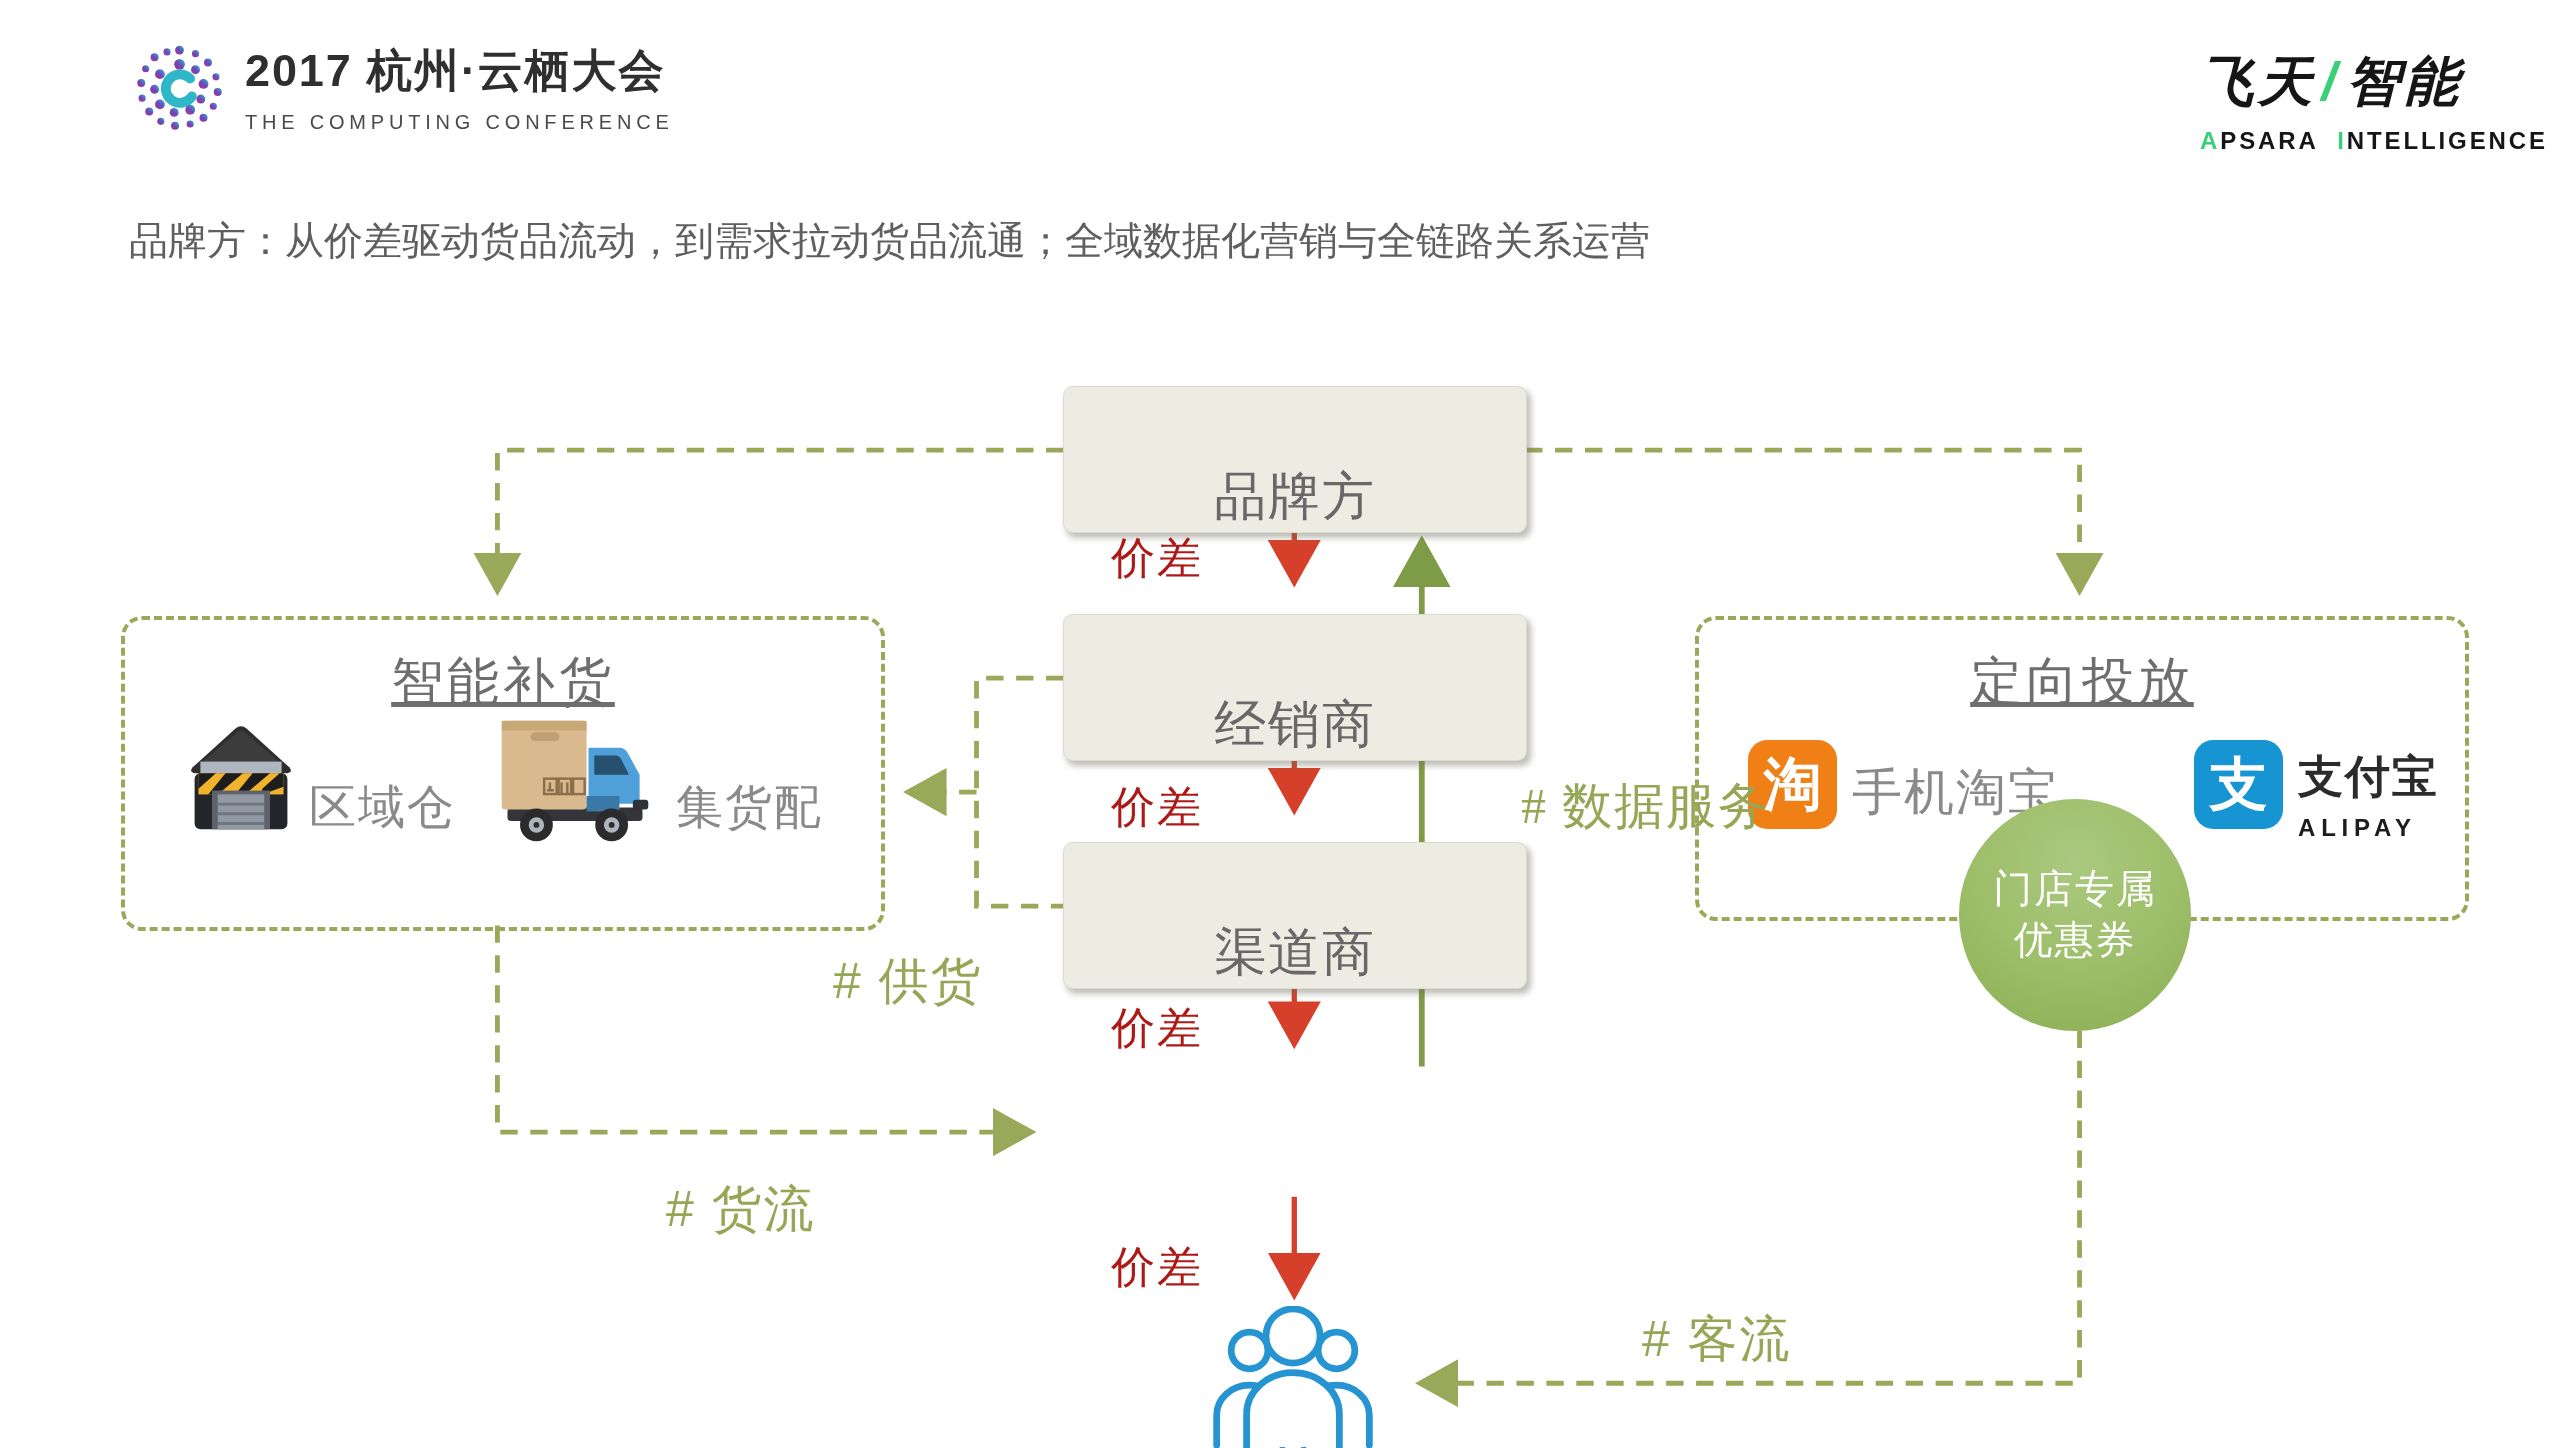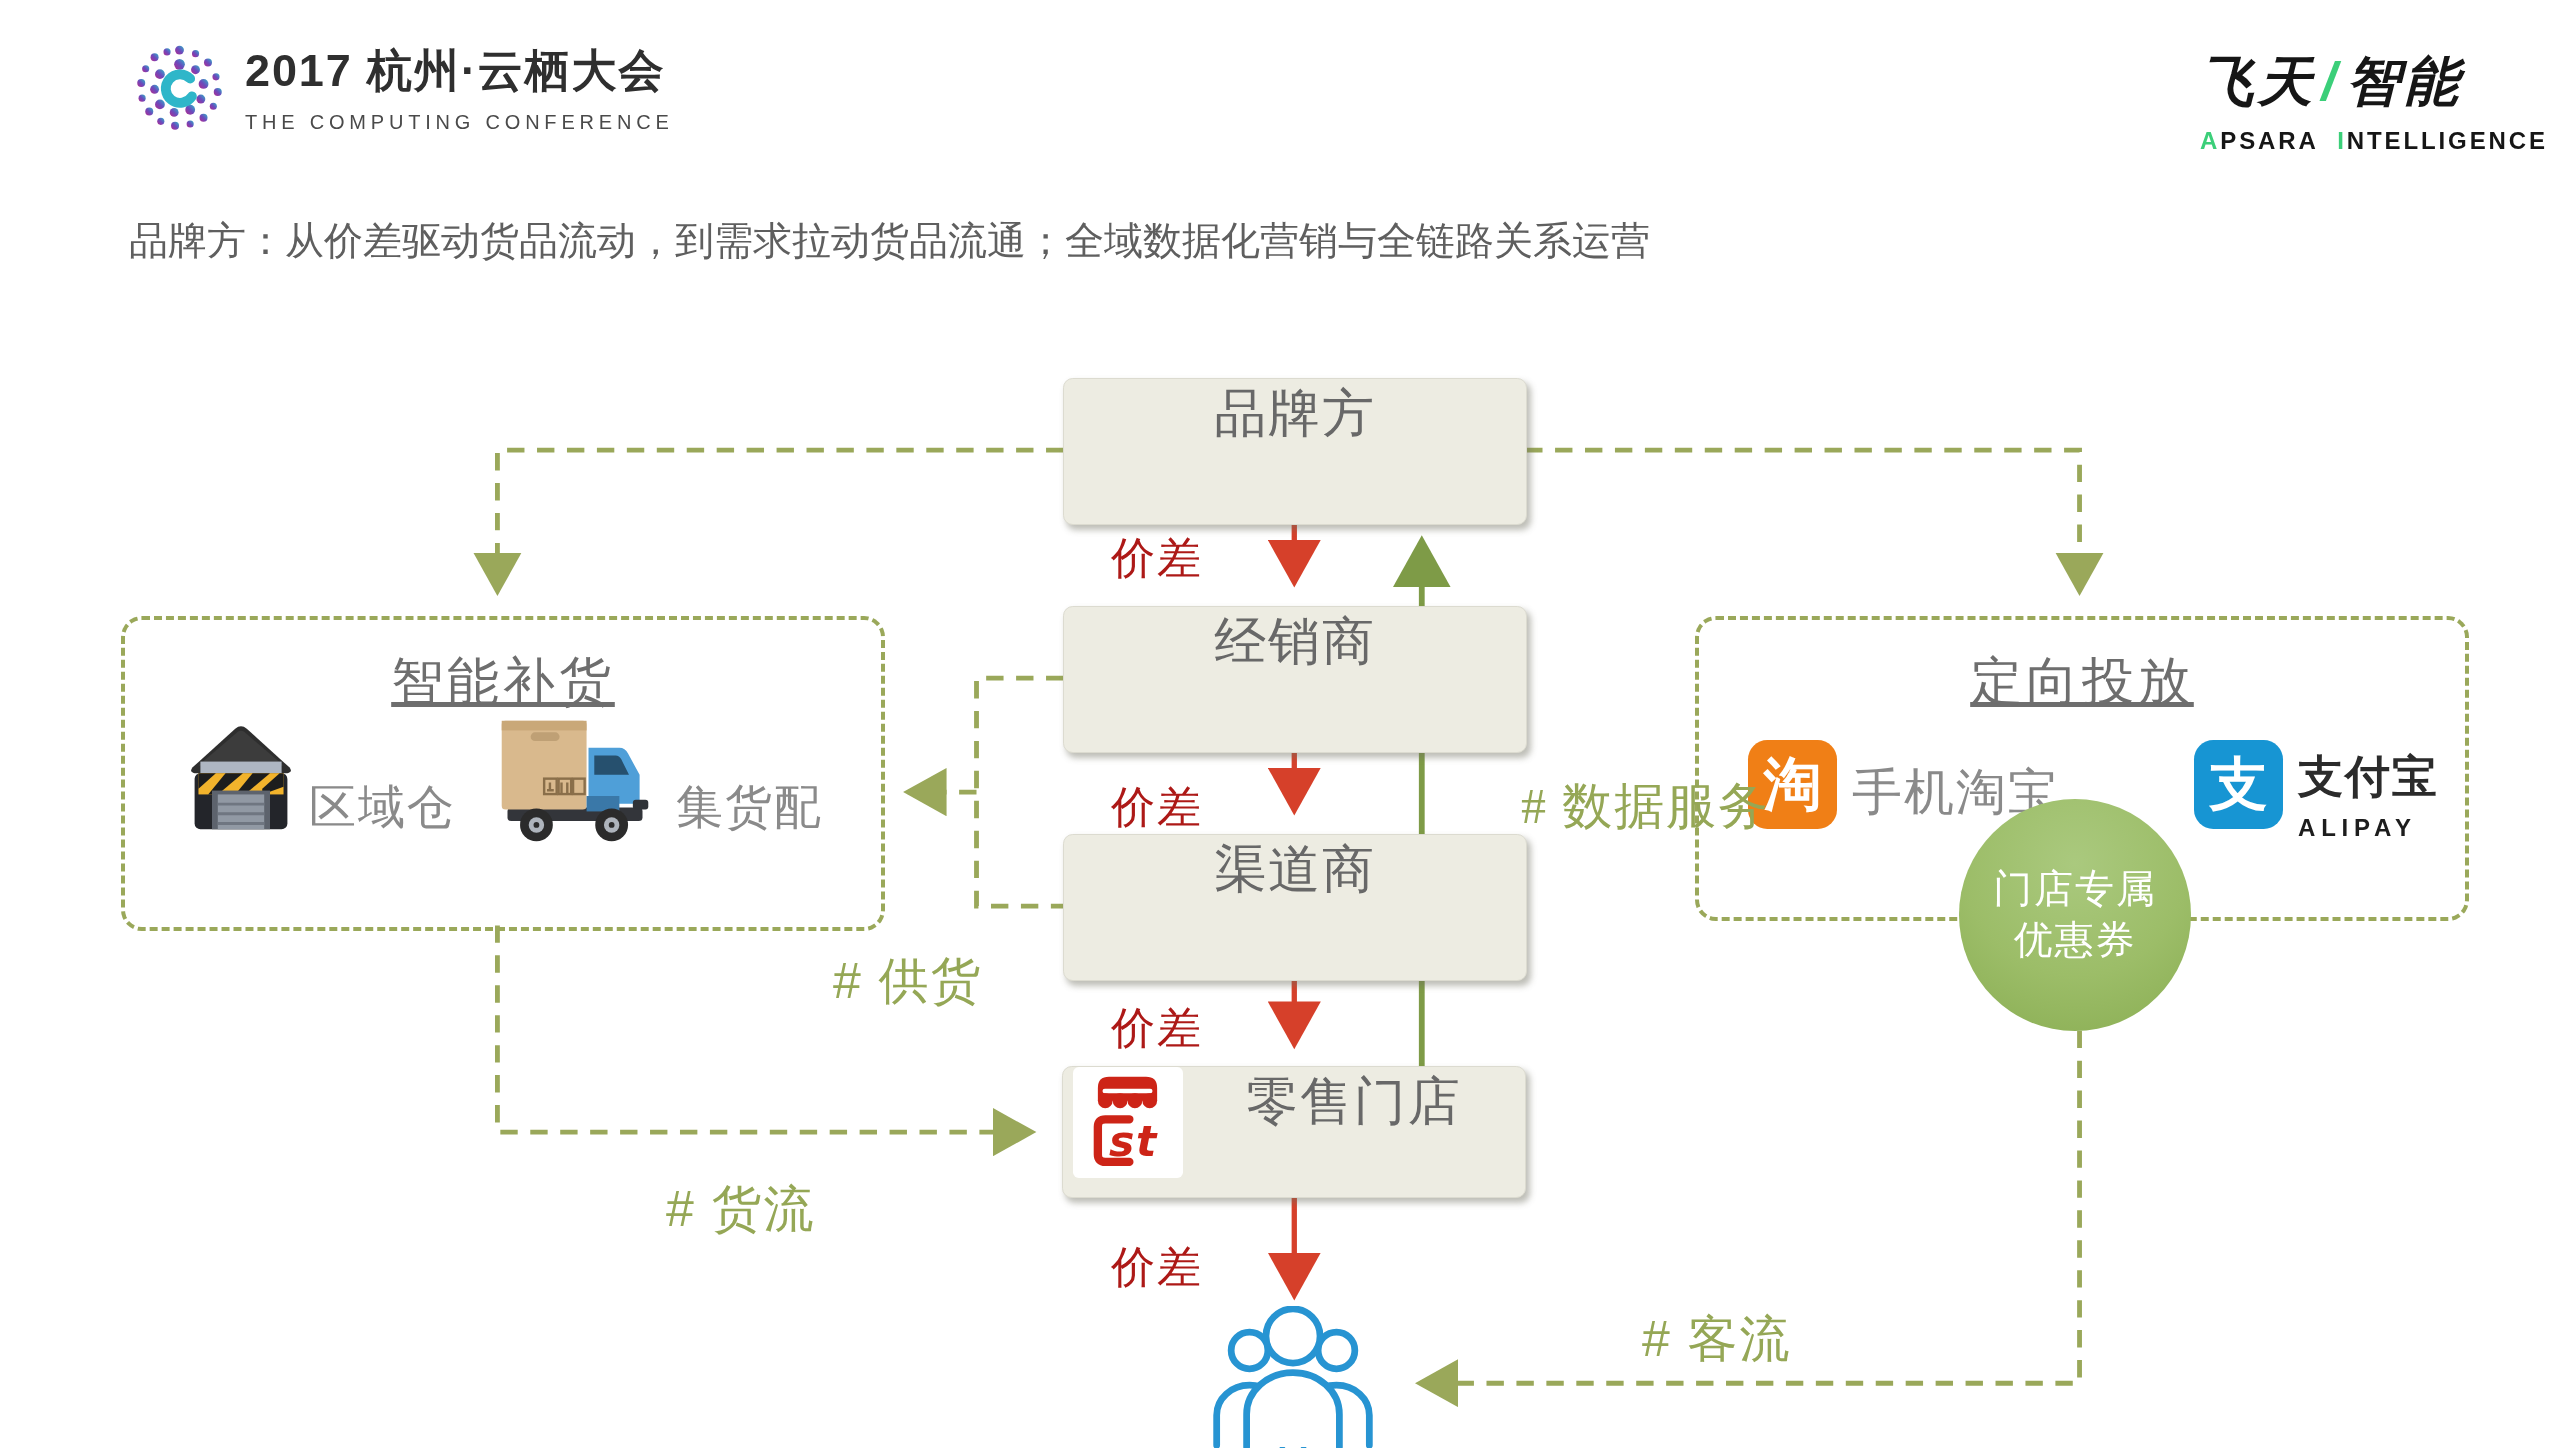--- a/index.html
+++ b/index.html
@@ -12,22 +12,22 @@
   .conf-sub{font-size:20px;color:#4a4a4a;letter-spacing:4.8px;margin-top:9.7px;}
   .brand-cn{font-size:54px;font-weight:800;color:#161616;letter-spacing:3.9px;font-style:italic;}
   .brand-slash{color:#3bcf79;font-weight:800;margin:0 5.8px;}
   .brand-en{font-size:24px;font-weight:800;color:#161616;letter-spacing:2.9px;margin-top:7.7px;}
   .green-letter{color:#3bcf79;}
   .slide-title{font-size:39px;color:#5f5f5f;}
 
   
   .node{background:#edece2;border:1px solid #dcdbd0;border-radius:9.7px;
         box-shadow:3.9px 4.8px 6.8px rgba(110,110,95,.45);
-        display:flex;align-items:flex-start;justify-content:center;
-        color:#686868;font-size:52px;letter-spacing:1.9px;z-index:3;}
+        display:flex;align-items:flex-end;justify-content:center;
+        color:#686868;font-size:52px;letter-spacing:1.9px;z-index:3;margin-top:8px;}
   .node-retail{justify-content:flex-start;}
   .retail-tile{width:110px;height:111px;background:#ffffff;border-radius:5.8px;margin-left:9.7px;
                display:flex;align-items:center;justify-content:center;flex:0 0 auto;}
   .retail-label{flex:1;text-align:center;}
 
   
   .panel{border:4.8px dashed #9aa85a;border-radius:21px;z-index:1;}
   .panel-title{position:absolute;left:0;right:0;top:27px;text-align:center;
                font-size:52px;color:#6e6e6e;letter-spacing:3.9px;text-decoration:underline;}
   .item-label{font-size:47px;color:#8a8a8a;letter-spacing:1.9px;}
@@ -213,35 +213,20 @@
 
   <div class="abs node" style="left:1063px;top:378px;width:462px;height:145px;">
     <span>品牌方</span>
   </div>
   <div class="abs node" style="left:1063px;top:606px;width:462px;height:145px;">
     <span>经销商</span>
   </div>
   <div class="abs node" style="left:1063px;top:834px;width:462px;height:145px;">
     <span>渠道商</span>
   </div>
-  <div class="abs node node-retail" style="left:1062px;top:1066px;width:462px;height:130px;">
-    <div class="retail-tile">
-      <svg width="93" height="100" viewBox="0 0 100 108" style="font-size:54px">
-        <path d="M18 16 Q18 4 30 4 H70 Q82 4 82 16 V30 H18 Z" fill="#cd2417"></path>
-        <rect x="23" y="17" width="54" height="5" rx="2.5" fill="#ffffff"></rect>
-        <circle cx="26" cy="30" r="8" fill="#cd2417"></circle>
-          <circle cx="42" cy="30" r="8" fill="#cd2417"></circle>
-        <circle cx="58" cy="30" r="8" fill="#cd2417"></circle>
-          <circle cx="74" cy="30" r="8" fill="#cd2417"></circle>
-        <path d="M52 50 H26 Q18 50 18 58 V88 Q18 96 26 96 H52" stroke="#cd2417" stroke-width="9" fill="none" stroke-linecap="round"></path>
-        <text x="30" y="90" font-size="46" font-weight="bold" font-style="italic" fill="#cd2417" font-family="'DejaVu Sans', sans-serif">st</text>
-      </svg>
-    </div>
-    <span class="retail-label">零售门店</span>
-  </div>
 
   <svg class="abs" style="left:1201px;top:1306px;z-index:3;" width="184" height="143" viewBox="0 0 190 148">
     <g stroke="#2794d2" stroke-width="7" fill="#ffffff" stroke-linecap="round" stroke-linejoin="round">
       <circle cx="50" cy="46" r="19"></circle>
       <path d="M16 144 L16 113 A34 31 0 0 1 84 113 L84 144"></path>
       <circle cx="140" cy="46" r="19"></circle>
       <path d="M106 144 L106 113 A34 31 0 0 1 174 113 L174 144"></path>
       <circle cx="95" cy="31" r="28"></circle>
       <path d="M47 146 L47 112 A48 43 0 0 1 143 112 L143 146"></path>
     </g>

